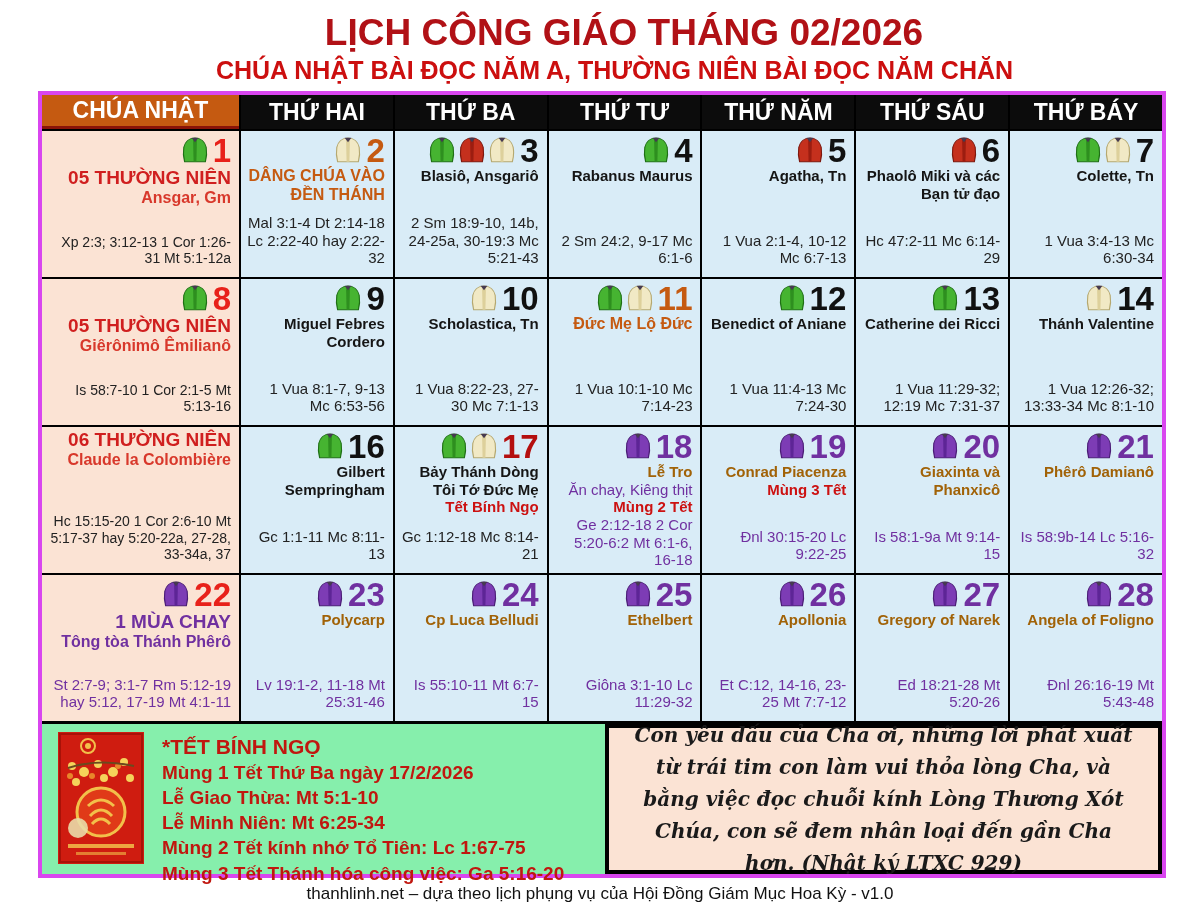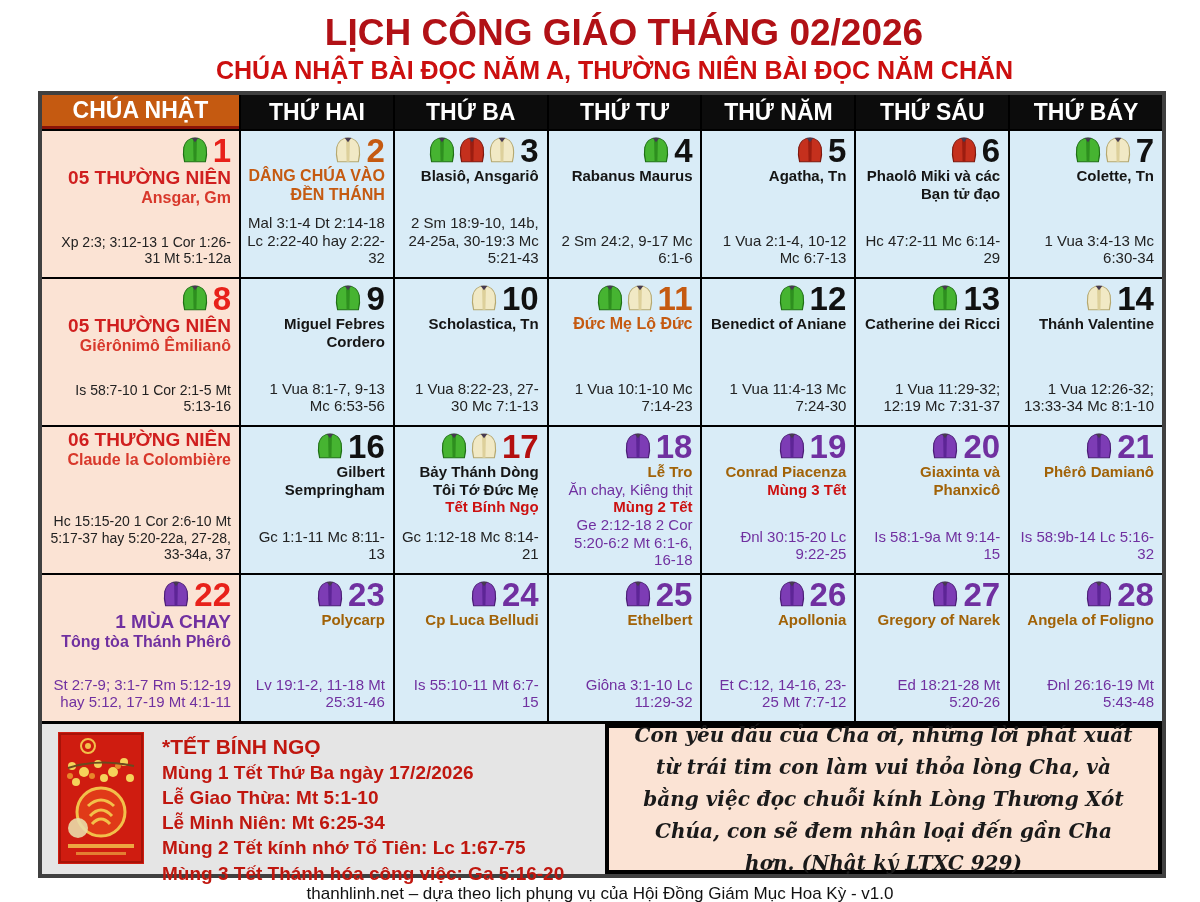--- a/index.html
+++ b/index.html
@@ -1,20 +1,20 @@
 <!DOCTYPE html>
 <html><head>
 <meta charset="utf-8">
 <style>
   * { margin:0; padding:0; box-sizing:border-box; }
   html,body { width:1200px; background:#fff; font-family:"Liberation Sans", sans-serif; }
   .page { width:1200px; height:902px; background:#fff; position:relative; overflow:hidden; }
   .title { text-align:center; font-size:37px; font-weight:bold; color:#b11116; padding-top:12px; letter-spacing:0px;padding-left:48px; }
   .subtitle { text-align:center; font-size:25px; font-weight:bold; color:#cc0f0f; margin-top:2px;padding-left:29px; }
-  .calframe { margin-left:38px; width:1128px; background:#000; border:4px solid #404040; margin-top:6px; }
+  .calframe { margin-left:38px; width:1128px; background:#000; border:4px solid #d946ef; margin-top:6px; }
   .headrow { display:grid; grid-template-columns:197px repeat(6,1fr); gap:2px; background:#000; }
   .hcell { height:34px; background:#0c0c0c; color:#fff; font-size:23px; font-weight:bold; display:flex; align-items:center; justify-content:center; }
   .hcell.sun { background:#c55a11; border-bottom:3px solid #8a1408; }
   .weekgrid { display:grid; grid-template-columns:197px repeat(6,1fr); grid-auto-rows:146px; gap:2px; background:#000; margin-top:2px; }
   .cell { padding:2px 8px 6px 6px; display:flex; flex-direction:column; text-align:right; overflow:hidden; }
   .cell.wd { background:#d9ecf7; }
   .cell.sun { background:#fbe3d4; }
   .dayhead { display:flex; justify-content:flex-end; align-items:center; gap:2px; min-height:34px; }
   .vest { width:28px; height:28px; flex:0 0 auto; }
   .num { font-size:33px; font-weight:bold; line-height:1; margin-left:2px; }
@@ -28,21 +28,21 @@
   .sun-sub-purple { font-size:16px; font-weight:bold; color:#7030a0; }
   .name { font-size:15px; font-weight:bold; color:#151515; }
   .name-orange { font-size:16px; font-weight:bold; color:#c55a11; }
   .name-purple { font-size:15px; font-weight:bold; color:#a16207; }
   .note-red { font-size:15px; font-weight:bold; color:#cc1111; }
   .note-purple { font-size:15px; color:#7030a0; }
   .rd { font-size:15px; color:#222; }
   .rd-purple { font-size:15px; color:#7030a0; }
   .sun-rd { font-size:14px; color:#222; }
   .sun-rd-purple { font-size:15px; color:#7030a0; }
-  .bottom { margin-top:3px; background:#e5e5e5; height:150px; display:flex;gap:8px; }
+  .bottom { margin-top:3px; background:#86efac; height:150px; display:flex;gap:8px; }
   .tetarea { flex:1 1 auto; display:flex; padding:8px 6px 8px 16px; gap:18px; }
   .tetimg { width:86px; height:132px; flex:0 0 auto; }
   .tetlines { padding-top:2px; }
   .tet-title { font-size:21px; font-weight:bold; color:#c0170f; line-height:1.25; }
   .tet-line { font-size:19px; font-weight:bold; color:#c0170f; line-height:1.32; }
   .quotebox { width:557px; flex:0 0 auto; border:4px solid #000; background:#fbe3d4; display:flex; align-items:center; justify-content:center; padding:6px 20px; }
   .quotetext { font-family:"DejaVu Serif", serif; font-style:italic; font-weight:600; font-size:20px; color:#1a1a1a; text-align:center; line-height:1.6; }
   .footer { text-align:center; font-size:17px; color:#111; margin-top:6px; }
 </style>
 </head>

